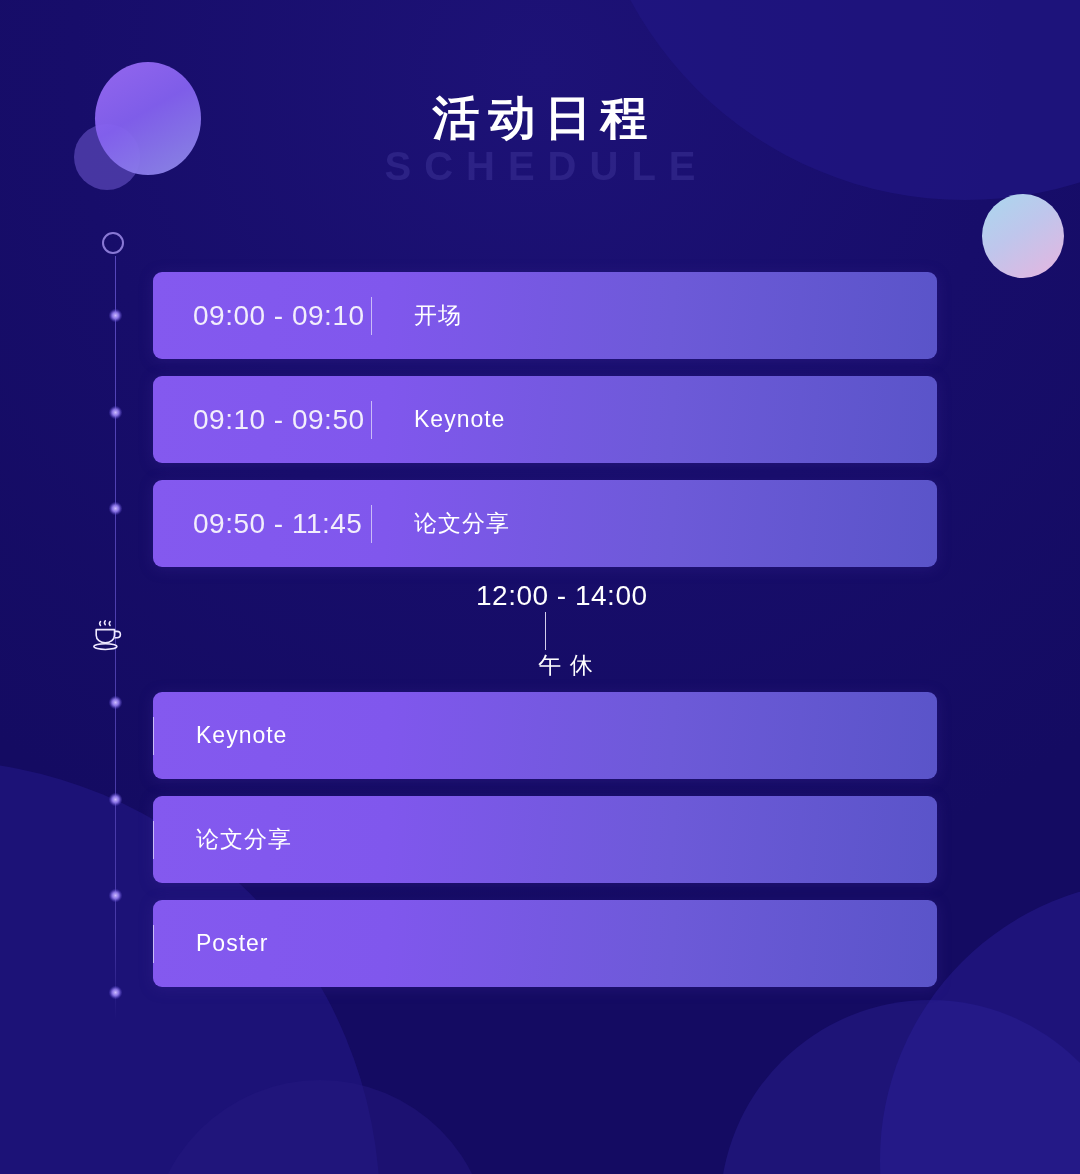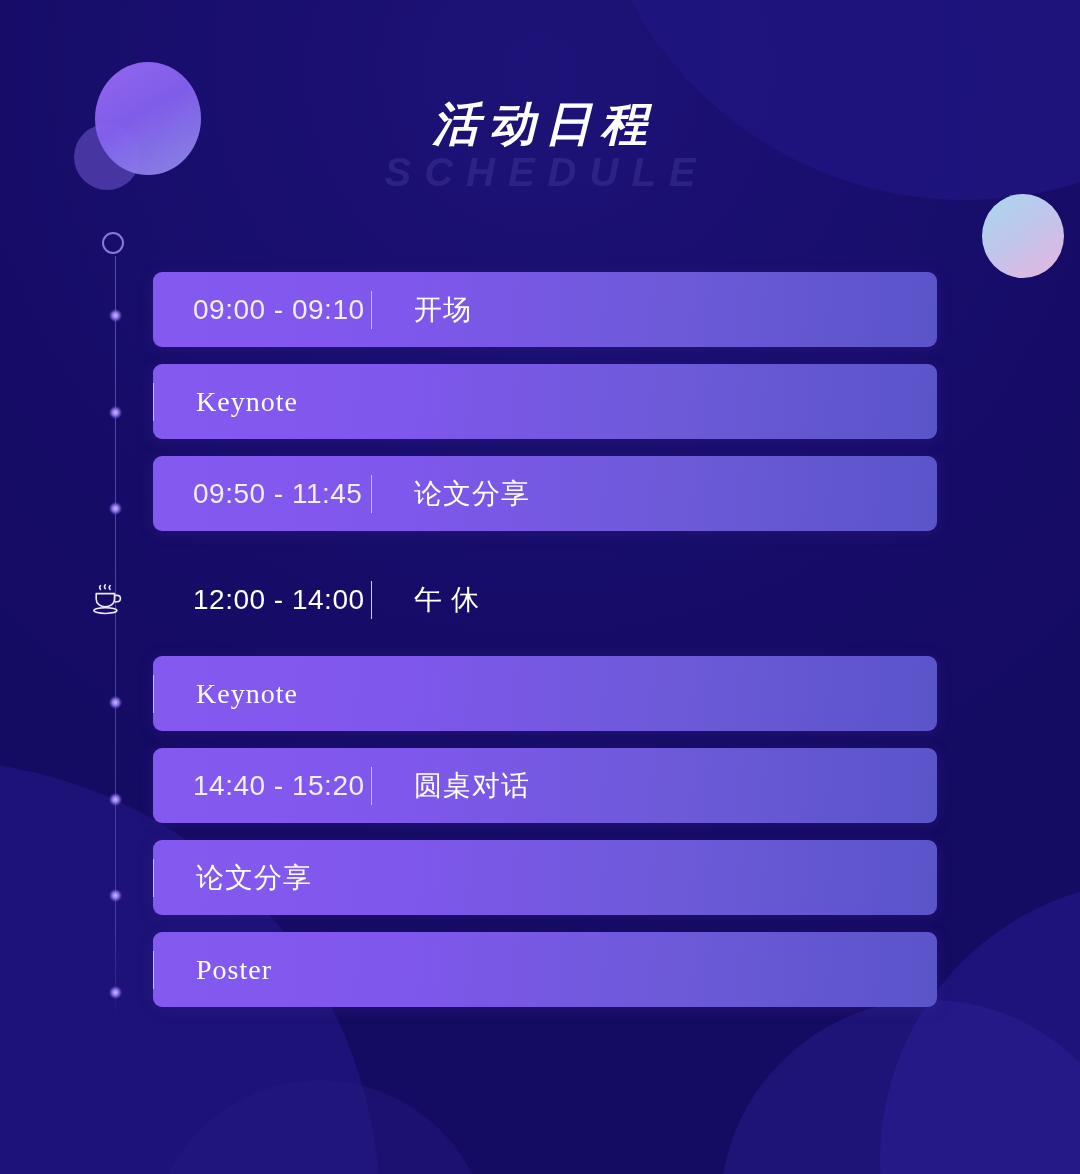--- a/index.html
+++ b/index.html
@@ -104,24 +104,23 @@
     height: 84px;
     border-radius: 50%;
     background: linear-gradient(145deg, #a9d8ee 0%, #bfc6ec 45%, #e7b4df 100%);
   }
 
   
   .header {
     position: absolute;
     left: 0;
     right: 0;
-    top: 98px;
+    top: 92px;
     text-align: center;
     height: 110px;
-    font-style: italic;
   }
   .watermark {
     position: absolute;
     left: 0;
     right: 0;
     top: 52px;
     font-size: 40px;
     font-weight: 700;
     letter-spacing: 13px;
     color: #3b3195;
@@ -178,34 +177,35 @@
 
   
   .rows {
     position: absolute;
     left: 153px;
     top: 272px;
     width: 784px;
   }
   .row {
     position: relative;
-    height: 75px;
+    height: 87px;
     margin-bottom: 17px;
     border-radius: 9px;
     display: flex;
     align-items: center;
     background: linear-gradient(95deg, #8459ef 0%, #8057ed 30%, #6d5ad8 66%, #5a54c9 100%);
     box-shadow: 0 2px 14px rgba(60,36,150,.35);
   }
   .row.row-break {
     background: none;
     box-shadow: none;
     height: 112px;
     margin-bottom: 0;
     margin-top: -4px;
+    flex-direction: column;
   }
 
   .row-icon {
     position: absolute;
     left: -67px;
     top: 50%;
     transform: translateY(-50%);
     width: 44px;
     height: 44px;
     display: flex;
@@ -231,25 +231,24 @@
     background: #e3dcfb;
     opacity: .75;
     margin: 0 0 0 0;
   }
   .row-break .row-sep {
     background: #e7e2fa;
     opacity: .9;
   }
   .row-title {
     padding-left: 42px;
-    font-size: 28px;
+    font-size: 23px;
     color: #ffffff;
     letter-spacing: 1px;
     white-space: nowrap;
-    font-family: Liberation Serif, serif;
   }
 </style>
 </head>
 <body>
 
 <div class="poster">
 
   <div class="bg-layer">
     <div class="blob blob-topright"></div>
     <div class="blob blob-bottomleft"></div>
@@ -281,20 +280,21 @@
 
   <div class="rows">
 
     <div class="row">
       <div class="row-time">09:00 - 09:10</div>
       <div class="row-sep"></div>
       <div class="row-title">开场</div>
     </div>
 
     <div class="row">
+      <div class="row-time">09:10 - 09:50</div>
       <div class="row-sep"></div>
       <div class="row-title">Keynote</div>
     </div>
 
     <div class="row">
       <div class="row-time">09:50 - 11:45</div>
       <div class="row-sep"></div>
       <div class="row-title">论文分享</div>
     </div>
 
@@ -312,25 +312,20 @@
       <div class="row-time">12:00 - 14:00</div>
       <div class="row-sep"></div>
       <div class="row-title">午 休</div>
     </div>
 
     <div class="row">
       <div class="row-sep"></div>
       <div class="row-title">Keynote</div>
     </div>
 
-    <div class="row">
-      <div class="row-time">14:40 - 15:20</div>
-      <div class="row-sep"></div>
-      <div class="row-title">圆桌对话</div>
-    </div>
 
     <div class="row">
       <div class="row-sep"></div>
       <div class="row-title">论文分享</div>
     </div>
 
     <div class="row">
       <div class="row-sep"></div>
       <div class="row-title">Poster</div>
     </div>

